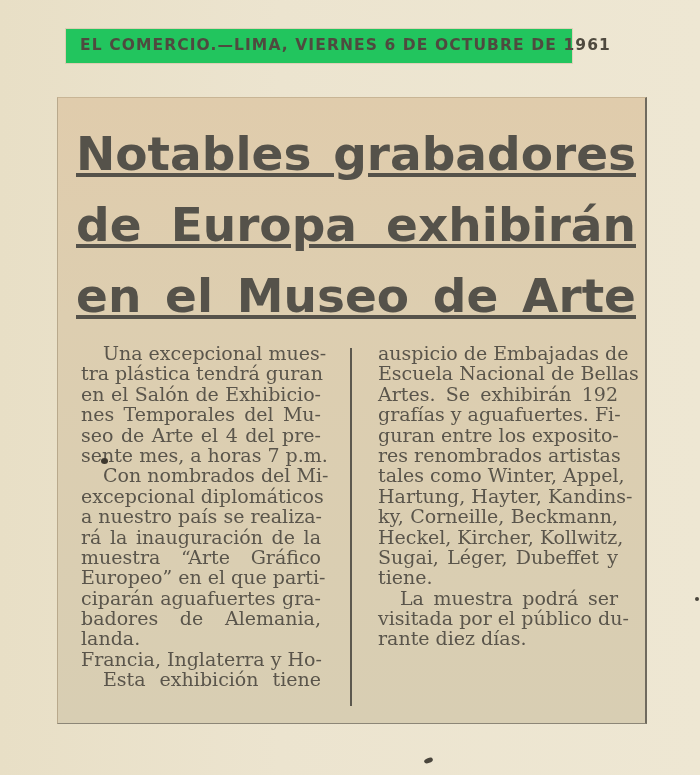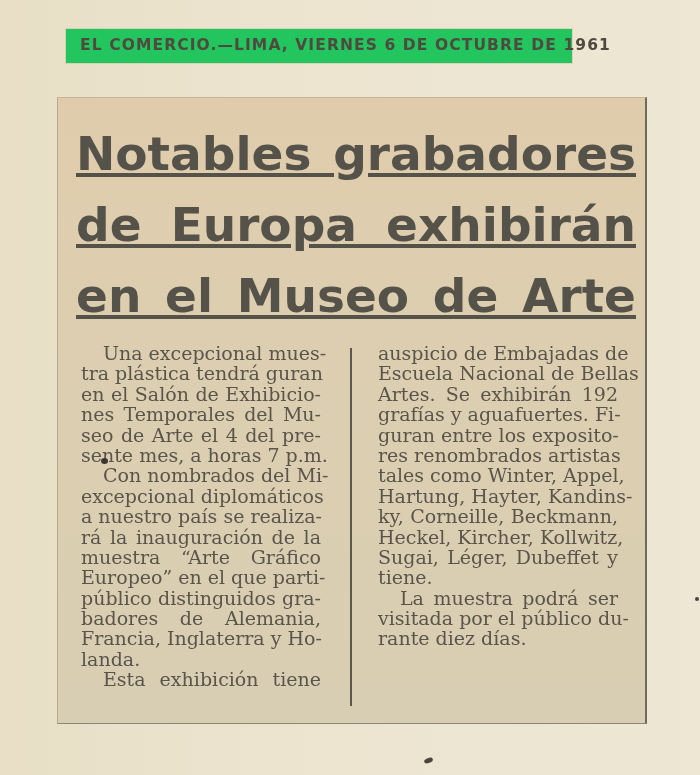--- a/index.html
+++ b/index.html
@@ -126,24 +126,24 @@
     <span class="col-line">en el Salón de Exhibicio-</span>
     <span class="col-line">nes Temporales del Mu-</span>
     <span class="col-line">seo de Arte el 4 del pre-</span>
     <span class="col-line">sente mes, a horas 7 p.m.</span>
     <span class="col-line indent">Con nombrados del Mi-</span>
     <span class="col-line">excepcional diplomáticos</span>
     <span class="col-line">a nuestro país se realiza-</span>
     <span class="col-line">rá la inauguración de la</span>
     <span class="col-line">muestra “Arte Gráfico</span>
     <span class="col-line">Europeo” en el que parti-</span>
-    <span class="col-line">público distinguidos gra-</span>
+    <span class="col-line">ciparán aguafuertes gra-</span>
     <span class="col-line">badores de Alemania,</span>
+    <span class="col-line last">landa.</span>
     <span class="col-line">Francia, Inglaterra y Ho-</span>
-    <span class="col-line last">landa.</span>
     <span class="col-line indent">Esta exhibición tiene</span>
   </div>
 
   <div class="column-rule"></div>
 
   <div class="col col-right">
     <span class="col-line">auspicio de Embajadas de</span>
     <span class="col-line">Escuela Nacional de Bellas</span>
     <span class="col-line">Artes. Se exhibirán 192</span>
     <span class="col-line">grafías y aguafuertes. Fi-</span>

